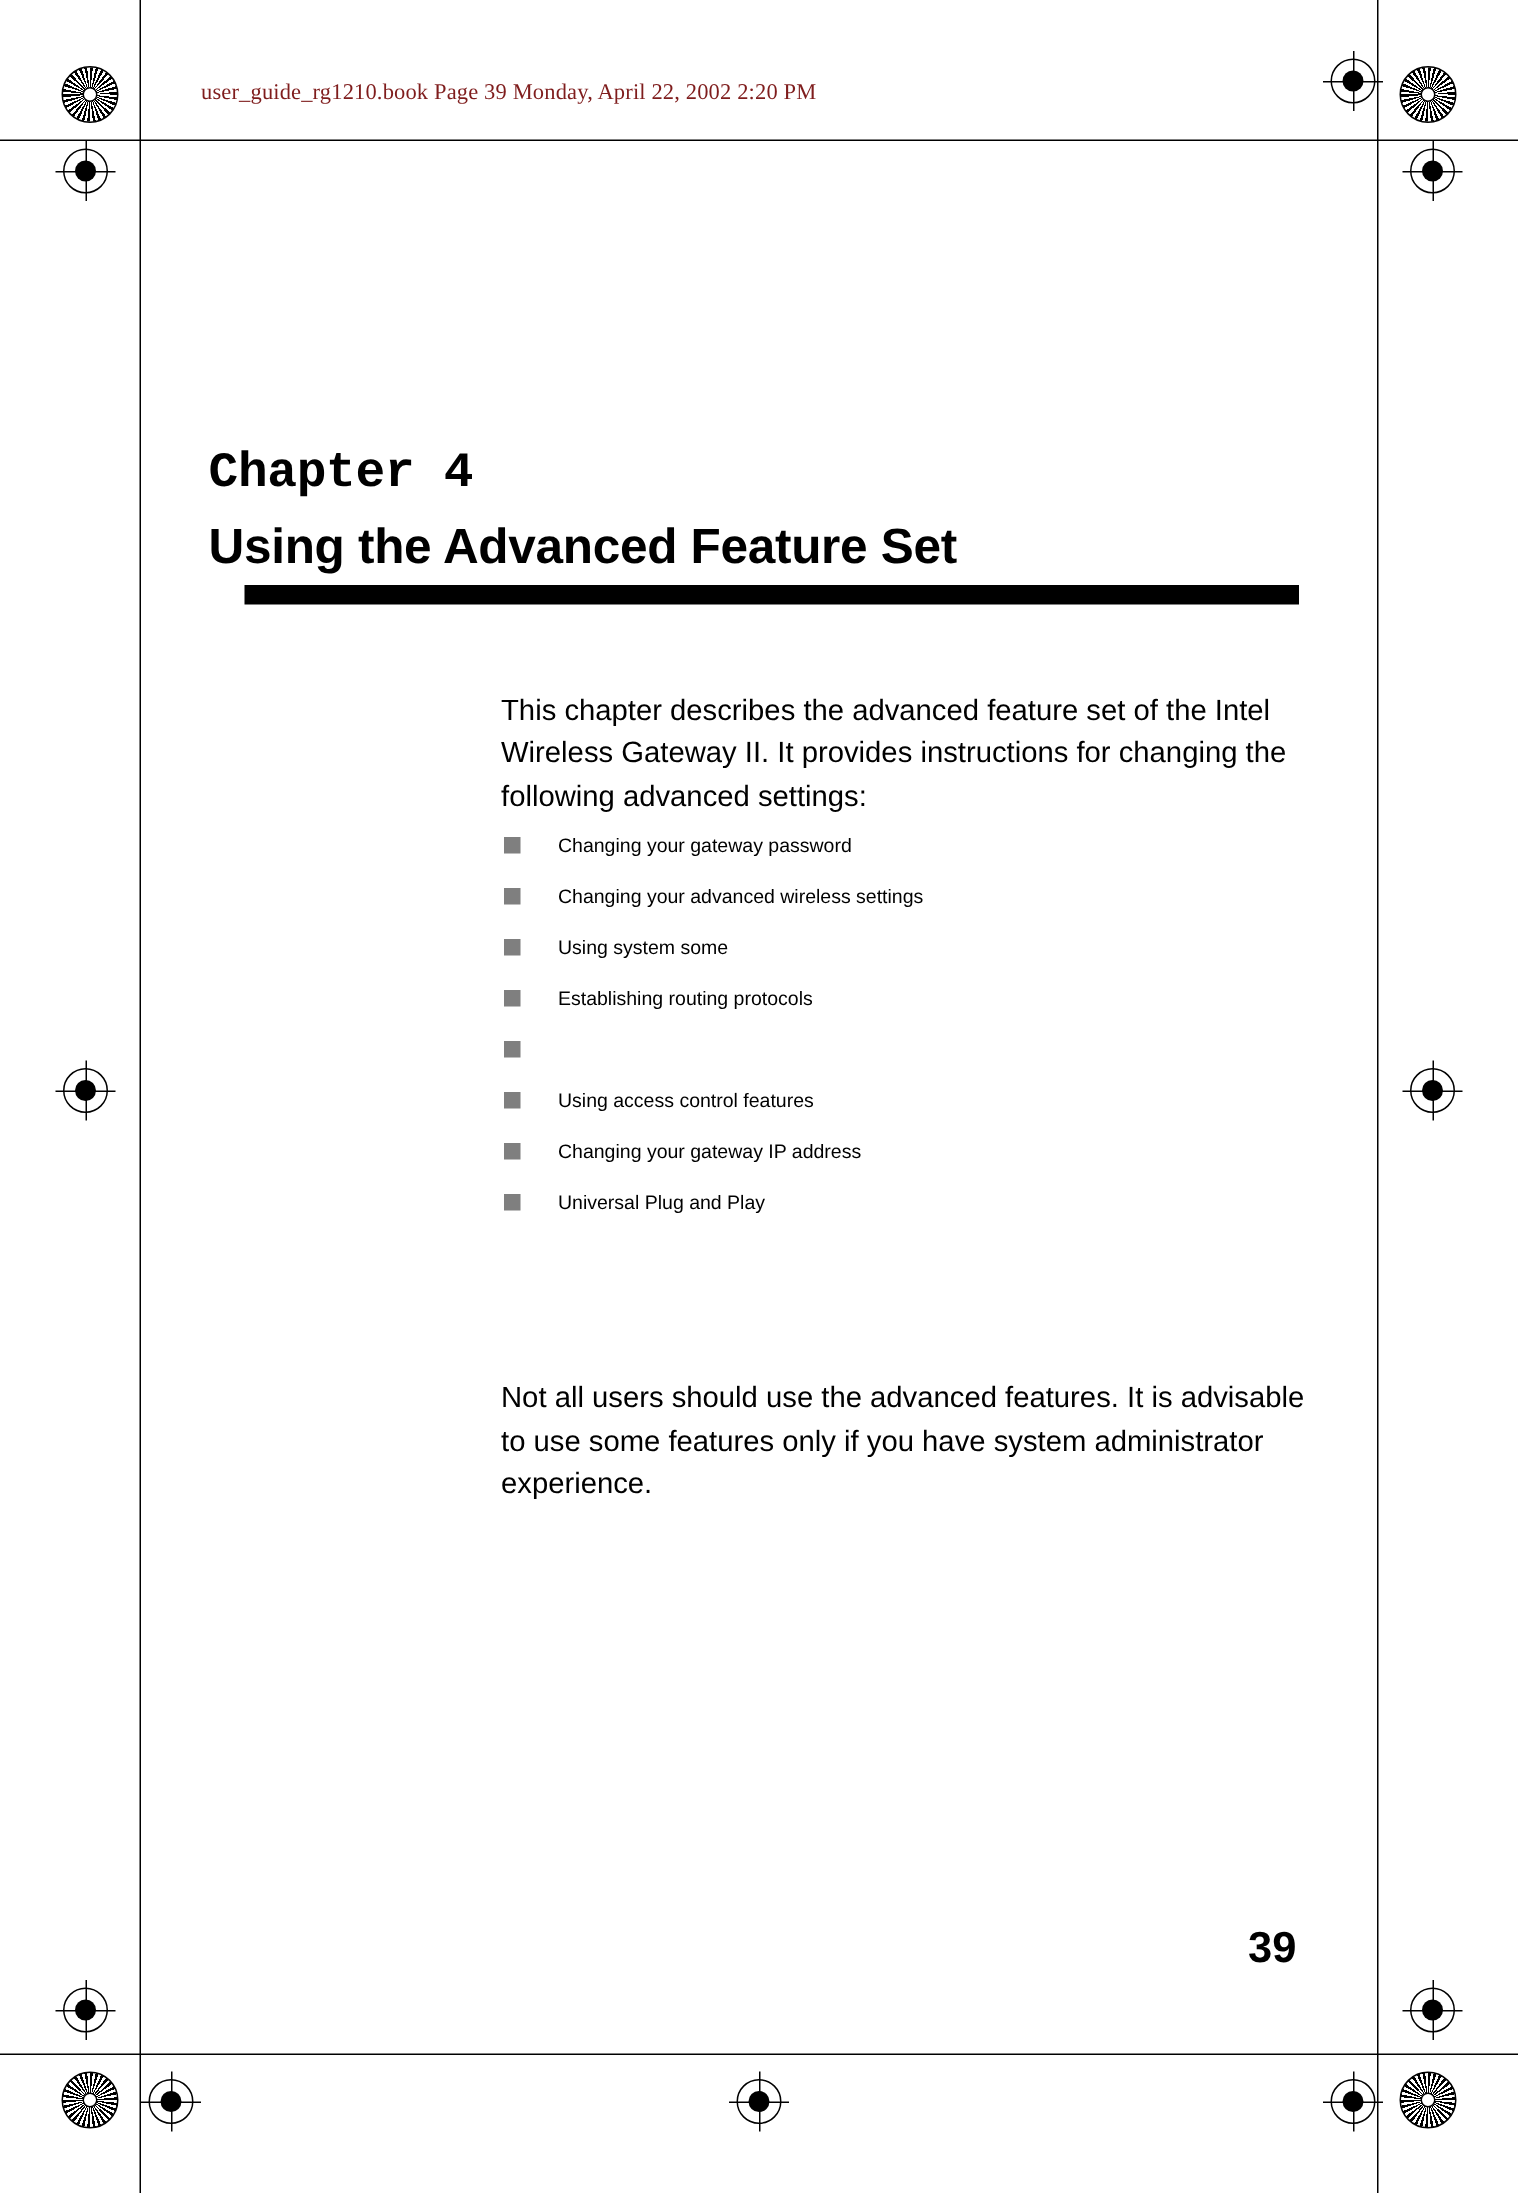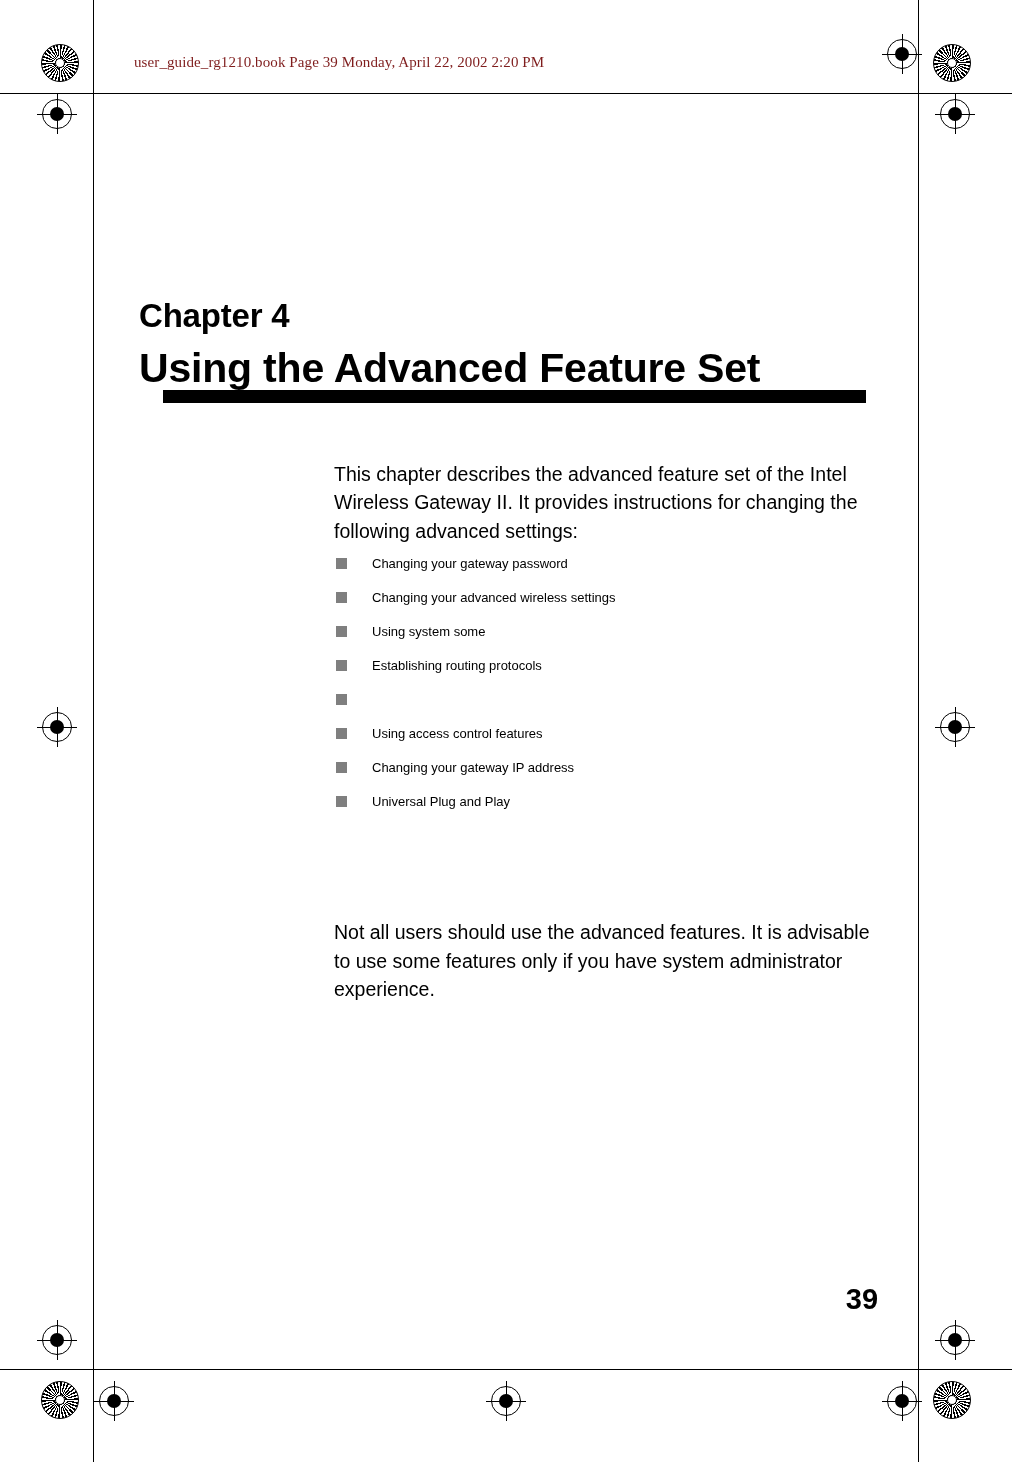--- a/index.html
+++ b/index.html
@@ -107,26 +107,27 @@
     width: 1012px;
     height: 1462px;
   }
   .chapter-label {
     position: absolute;
     left: 139px;
     top: 297px;
     font-size: 33px;
     font-weight: bold;
     letter-spacing: -0.2px;
+    font-family: Liberation Mono, monospace;
   }
   .chapter-title {
     position: absolute;
     left: 139px;
     top: 345px;
-    font-size: 41px;
+    font-size: 33px;
     font-weight: bold;
     letter-spacing: -0.2px;
   }
   .rule {
     position: absolute;
     left: 163px;
     top: 390px;
     width: 703px;
     height: 13px;
     background: #000000;
@@ -175,21 +176,21 @@
     font-size: 19.5px;
     line-height: 28.5px;
     margin-top: 44px;
   }
 
   .page-number {
     position: absolute;
     left: 832px;
     top: 1283px;
     width: 60px;
-    text-align: center;
+    text-align: left;
     font-size: 29px;
     font-weight: bold;
   }
 </style>
 </head>
 <body>
 
 <div class="page-frame">
 
   <div class="vline" style="left:93px; top:0px; height:1462px;"></div>

